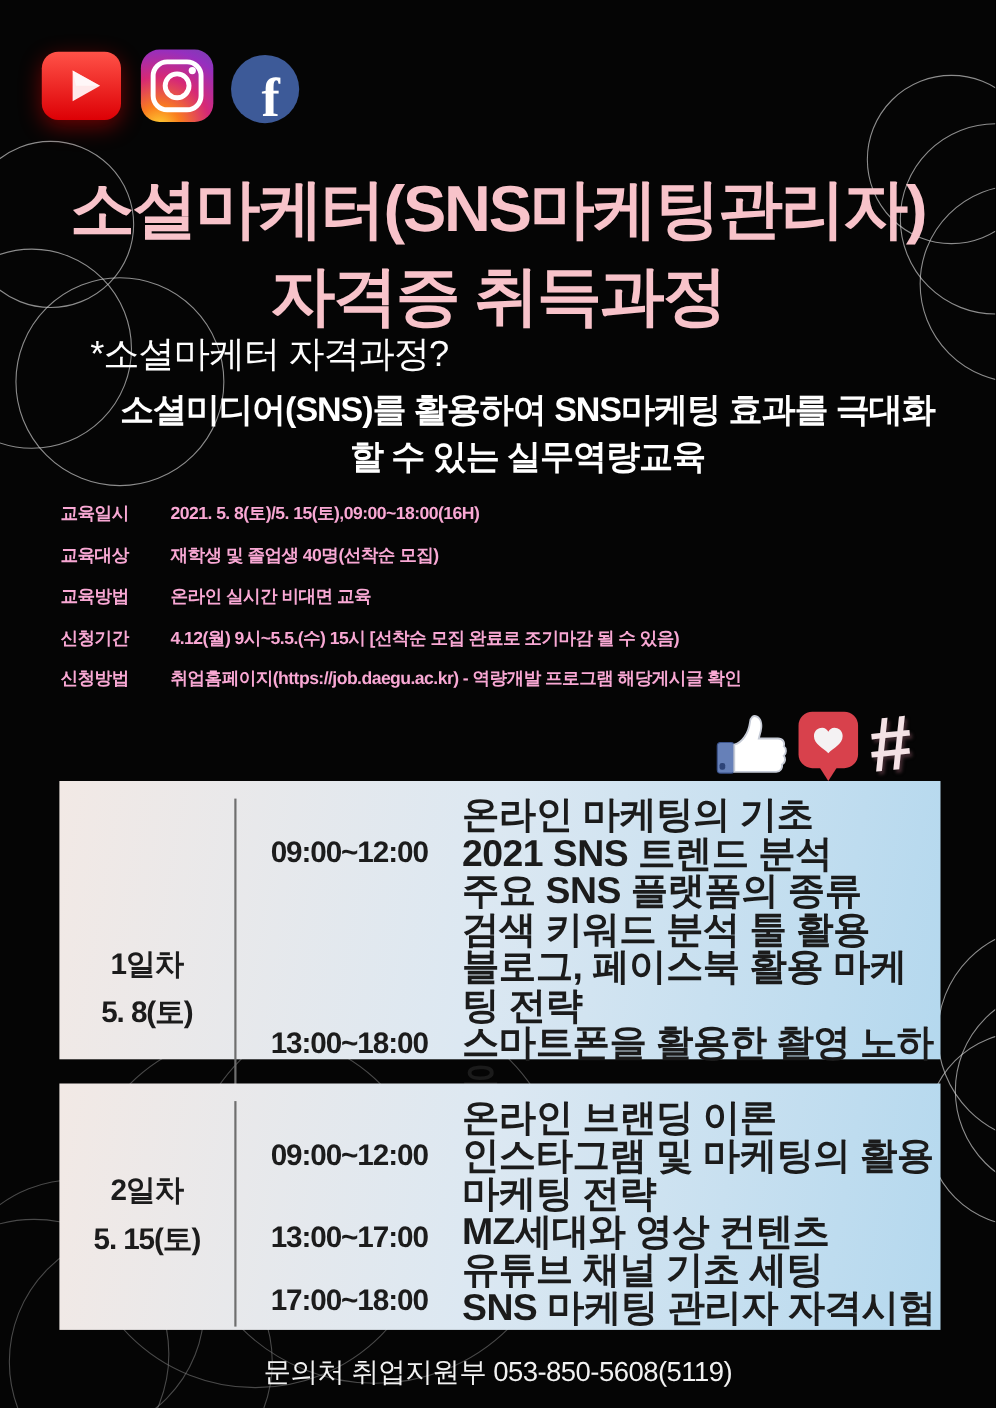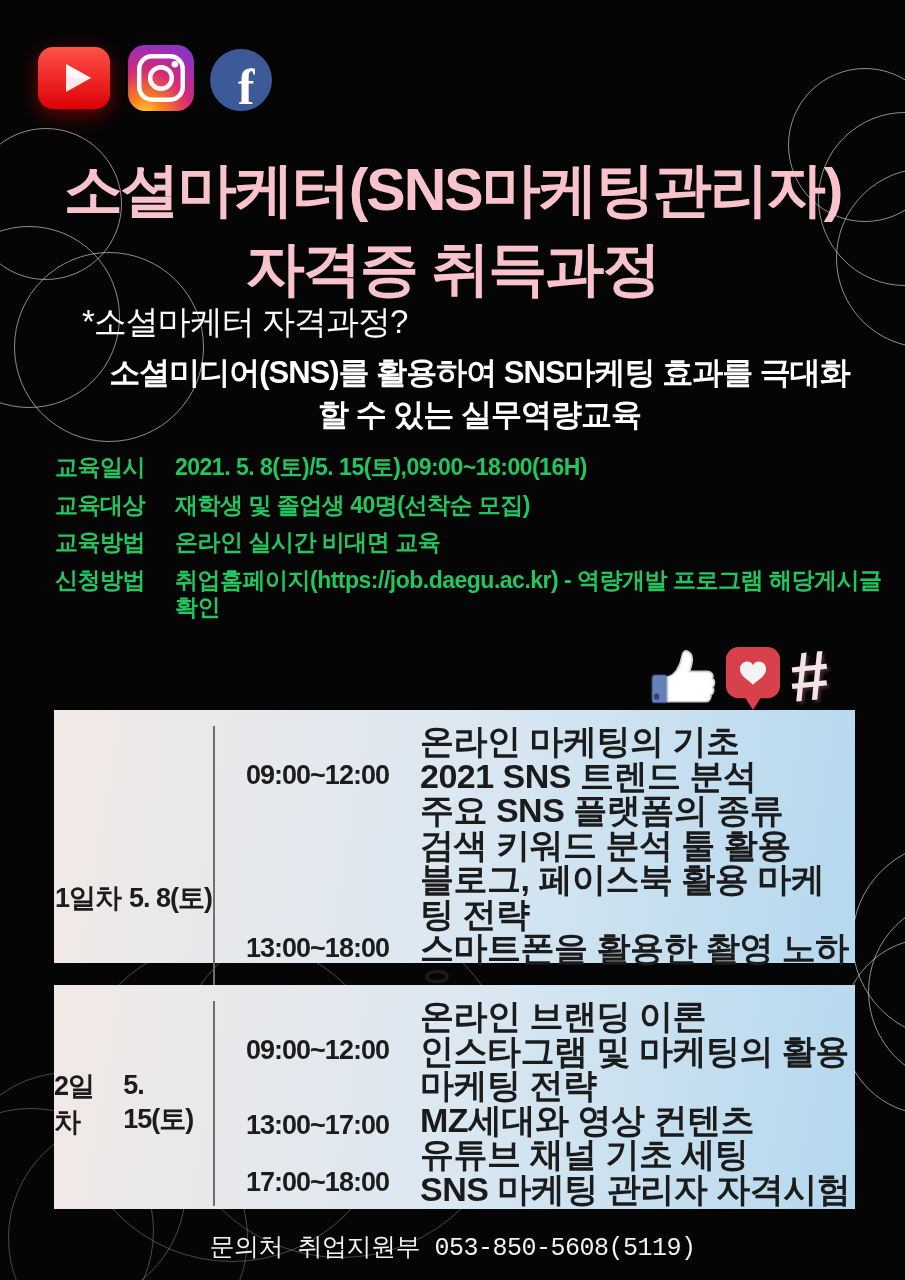--- a/index.html
+++ b/index.html
@@ -18,44 +18,44 @@
   .fb-f{color:#fff;font-size:50px;font-weight:700;margin-top:14px;margin-left:10px;font-family:"Liberation Serif",serif;}
   
   .title{position:absolute;top:116px;left:0;width:100%;text-align:center;z-index:3;
     font-size:59px;line-height:79px;font-weight:900;letter-spacing:-2px;color:#f8c3ca;margin-top:35px;}
   
   .question{position:absolute;top:300px;left:82px;color:#fdfdfd;font-size:33px;font-weight:400;letter-spacing:-1px;z-index:3;}
   .desc{position:absolute;top:352px;left:0;width:100%;text-align:center;color:#fff;
     font-size:31px;line-height:42px;font-weight:800;letter-spacing:-1px;z-index:3;padding-left:27px;}
   
   .info{position:absolute;top:454px;left:55px;right:20px;z-index:3;}
-  .info-row{display:flex;margin-bottom:10px;color:#22c55e;font-size:23px;line-height:27.5px;font-weight:700;letter-spacing:-0.5px;gap:20px;}
+  .info-row{display:flex;margin-bottom:10px;color:#f9a8d4;font-size:16px;line-height:27.5px;font-weight:700;letter-spacing:-0.5px;}
   .info-row .label{flex:0 0 100px;font-weight:800;}
   .info-row .value{flex:1;padding-left:0px;}
   
   .social-3d{position:absolute;top:645px;left:650px;display:flex;align-items:flex-start;gap:8px;z-index:3;}
   .hash-3d{font-size:70px;line-height:62px;font-weight:800;color:#f4e2e5;transform:rotate(-6deg);
     text-shadow:2px 3px 3px rgba(110,70,80,.55);}
   
   .sched{position:absolute;left:54px;width:801px;z-index:2;
     background:linear-gradient(100deg,#f2e9e5 0%,#dce8f2 48%,#b4d8ee 100%);
     display:grid;grid-template-columns:159px 2px 1fr;}
   .sched.t1{top:710px;height:253px;}
   .sched.t2{top:985px;height:224px;}
-  .day-col{display:flex;flex-direction:row;align-items:center;justify-content:center;gap:8px;
+  .day-col{display:flex;flex-direction:column;align-items:center;justify-content:center;gap:8px;
     color:#1c1c1c;font-size:27px;font-weight:800;letter-spacing:-1px;}
   .v-divider{background:#6f6f6f;margin:16px 0;}
   .sessions{display:flex;flex-direction:column;justify-content:space-between;padding:14px 0 16px 0;}
   .session{display:flex;align-items:center;flex:1;}
   .time-col{flex:0 0 205px;text-align:center;color:#1c1c1c;font-size:27px;font-weight:700;letter-spacing:-1px;
     display:flex;flex-direction:column;gap:26px;justify-content:center;}
   .lines{flex:1;color:#1b1b1b;font-size:34px;line-height:34.5px;font-weight:700;letter-spacing:-0.5px;}
   
   .footer{position:absolute;top:1230px;left:0;width:100%;text-align:center;color:#f2f2f2;
-    font-size:25px;font-weight:400;letter-spacing:-0.5px;z-index:3;font-family:Liberation Mono, monospace;}
+    font-size:25px;font-weight:400;letter-spacing:-0.5px;z-index:3;}
 </style>
 </head>
 <body>
 
 <div class="poster">
 
   <div class="circle" style="left:-30px;top:128px;width:150px;height:150px;"></div>
   <div class="circle" style="left:-62px;top:226px;width:180px;height:180px;"></div>
   <div class="circle" style="left:14px;top:252px;width:188px;height:188px;"></div>
   <div class="circle" style="left:788px;top:68px;width:152px;height:152px;"></div>
@@ -124,20 +124,24 @@
     </div>
     <div class="info-row">
       <span class="label">교육대상</span>
       <span class="value">재학생 및 졸업생 40명(선착순 모집)</span>
     </div>
     <div class="info-row">
       <span class="label">교육방법</span>
       <span class="value">온라인 실시간 비대면 교육</span>
     </div>
     <div class="info-row">
+      <span class="label">신청기간</span>
+      <span class="value">4.12(월) 9시~5.5.(수) 15시 [선착순 모집 완료로 조기마감 될 수 있음)</span>
+    </div>
+    <div class="info-row">
       <span class="label">신청방법</span>
       <span class="value">취업홈페이지(https://job.daegu.ac.kr) - 역량개발 프로그램 해당게시글 확인</span>
     </div>
   </div>
 
   <div class="social-3d">
     <span>
       <svg width="66" height="62" viewBox="0 0 64 60">
         <rect x="2" y="29" width="15" height="27" rx="3" fill="#6680b8" stroke="#3c548c" stroke-width="1"></rect>
         <rect x="4" y="47" width="5" height="6" rx="2" fill="#2e4478"></rect>

